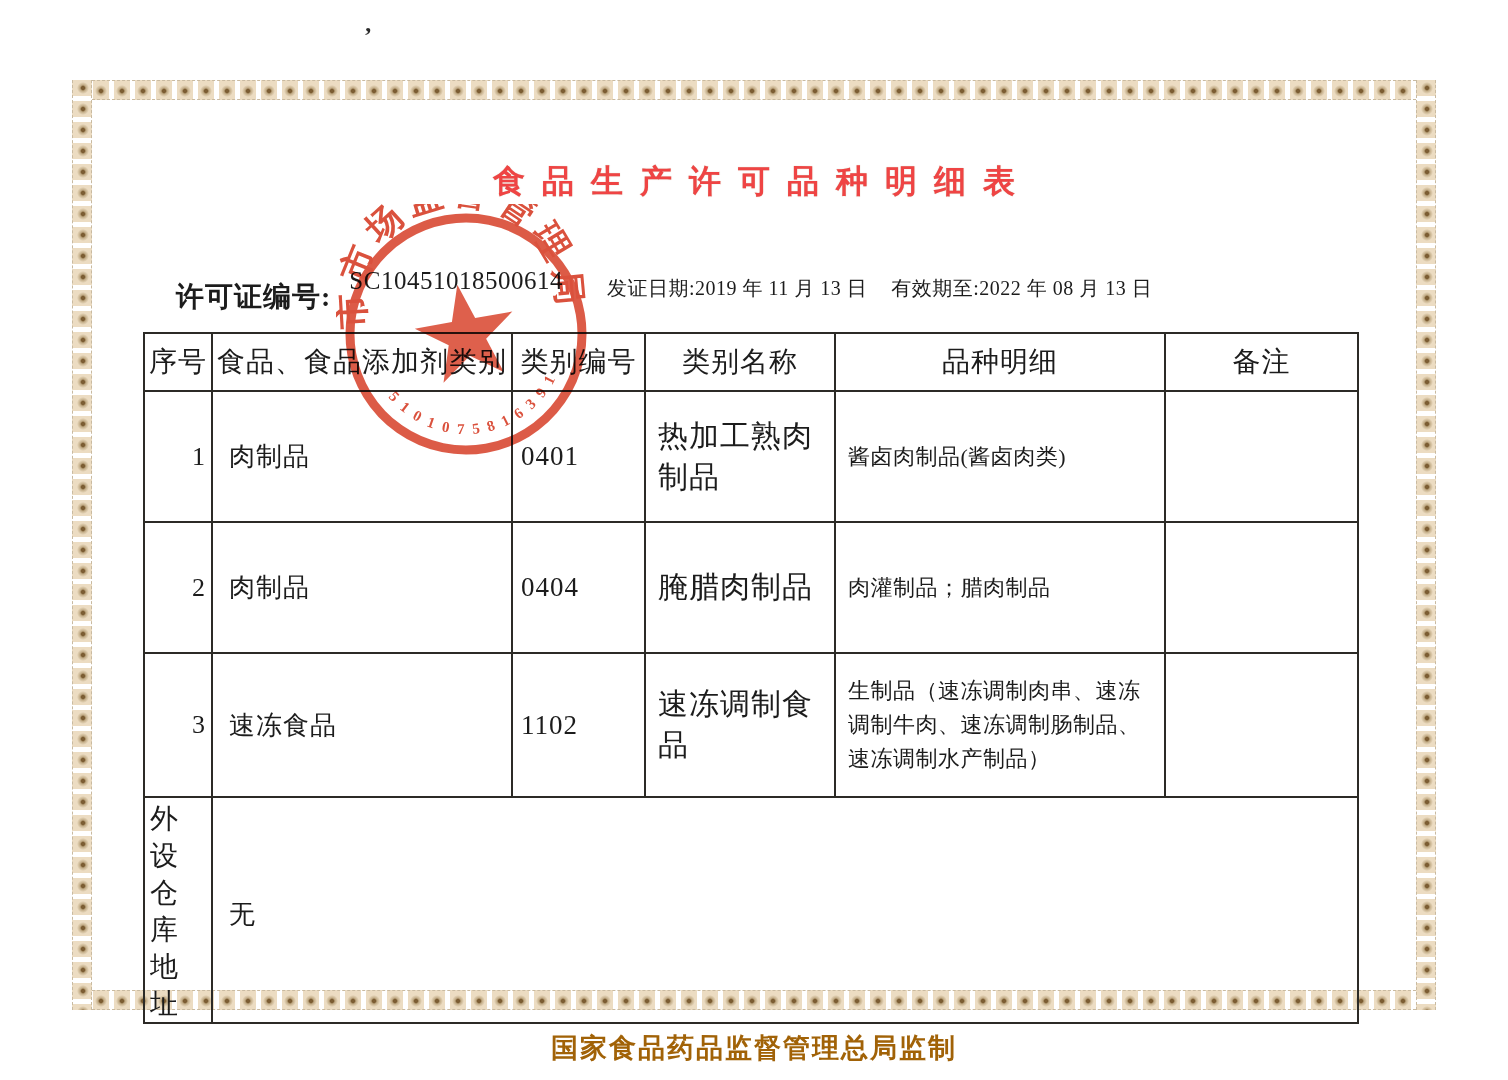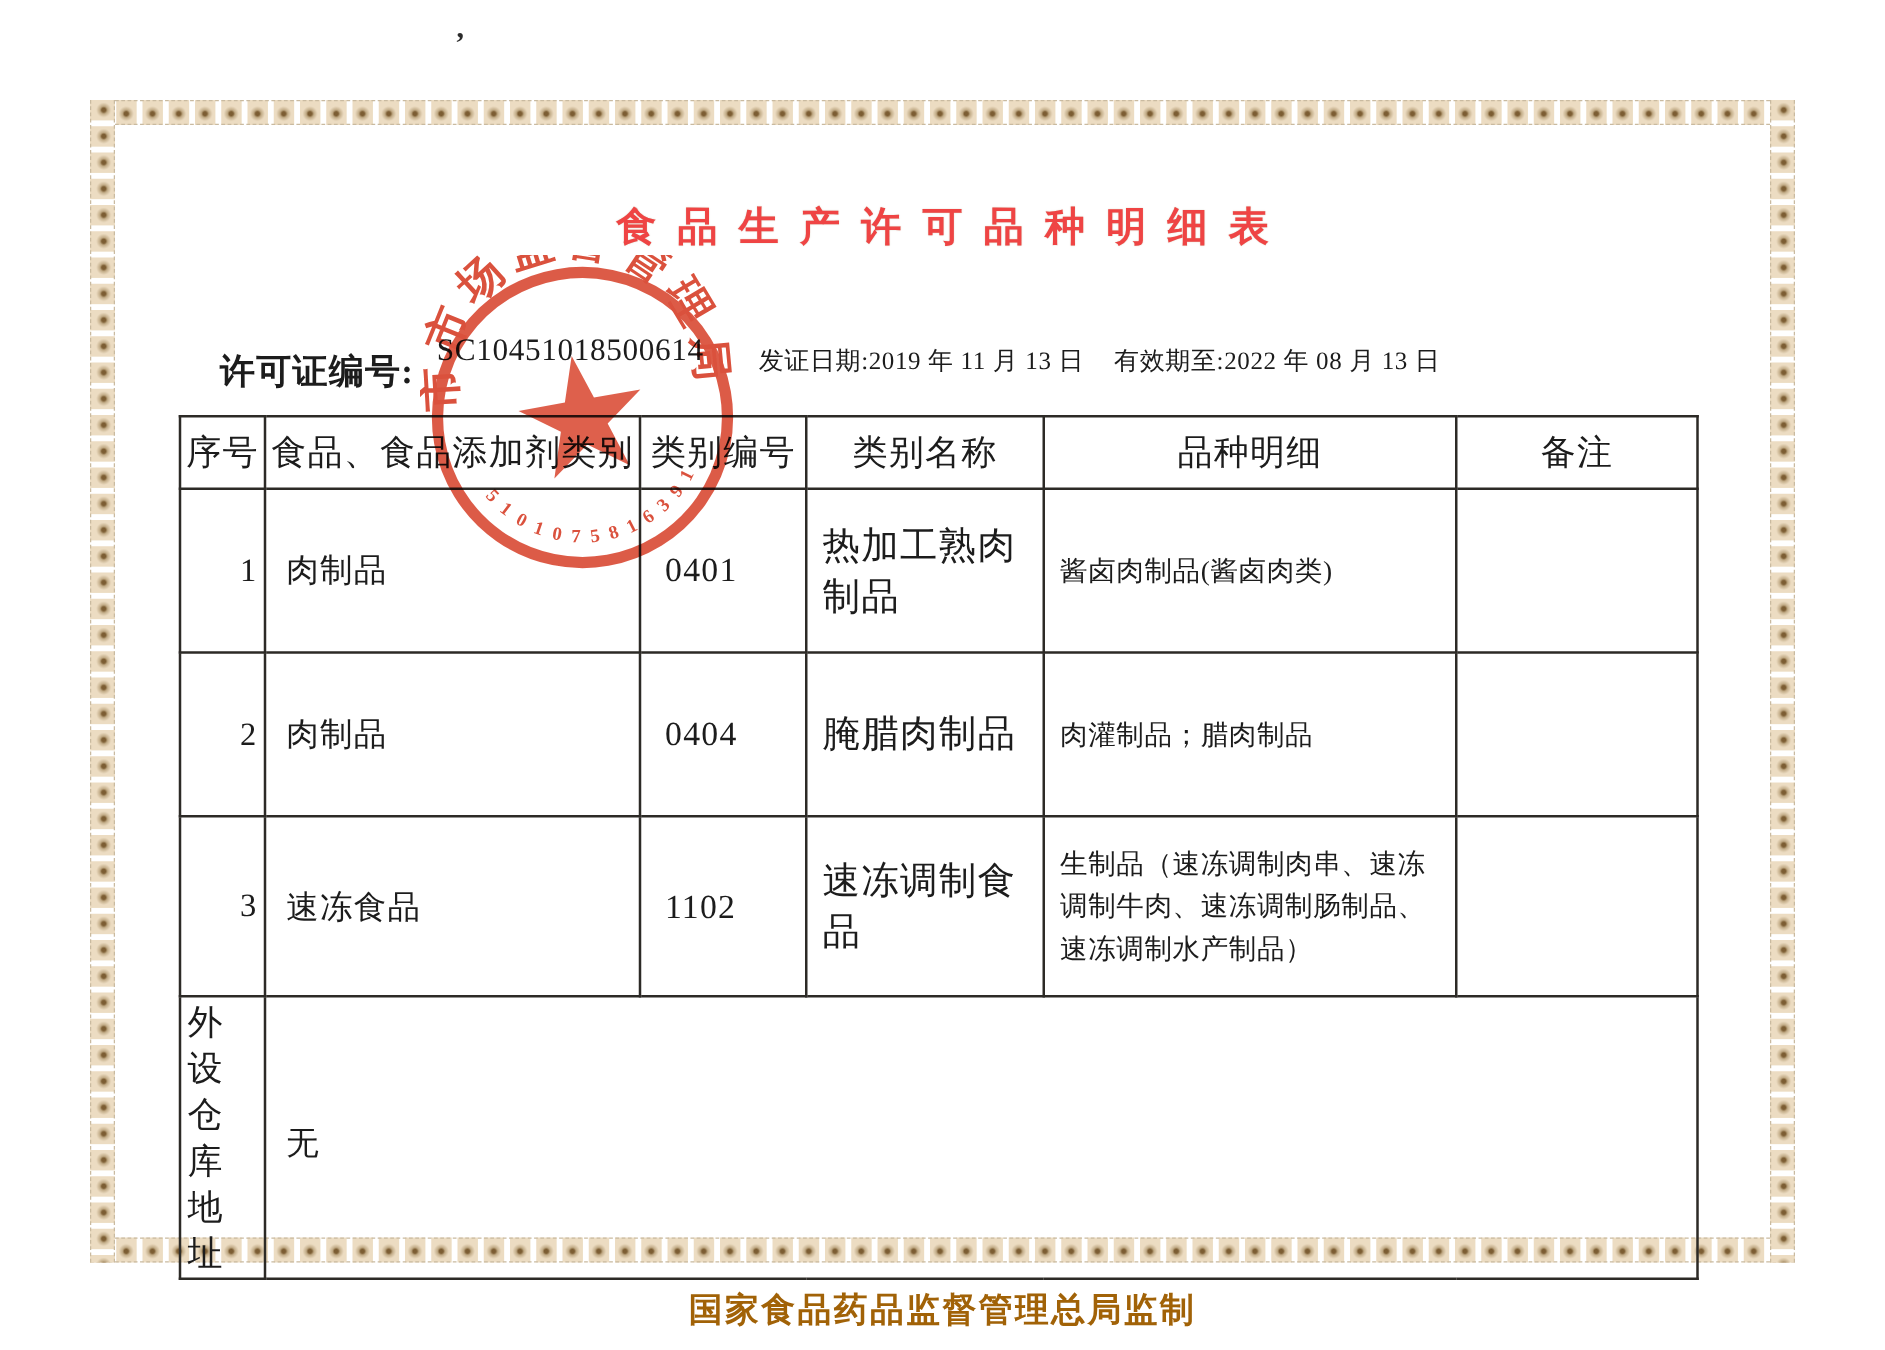--- a/index.html
+++ b/index.html
@@ -76,21 +76,21 @@
     vertical-align:middle;
     font-weight:400;
   }
   table.detail tr.hdr { height:58px; }
   table.detail tr.r1, table.detail tr.r2 { height:131px; }
   table.detail tr.r3 { height:144px; }
   table.detail tr.rw { height:112px;border-radius:20px; }
   th.h { font-size:28px; font-weight:700; text-align:center; letter-spacing:1px; }
   td.no   { text-align:right; padding-right:6px; font-size:26px; }
   td.cat  { text-align:left; padding-left:16px; font-size:26px; letter-spacing:1px; }
-  td.code { text-align:left; padding-left:19px; font-size:27px; letter-spacing:1px; }
+  td.code { text-align:left; padding-left:8px; font-size:27px; letter-spacing:1px; }
   td.name { text-align:left; padding-left:12px; font-size:30px; letter-spacing:1px; }
   td.det  { text-align:left; padding:6px 8px 6px 12px; font-size:22px; line-height:34px; letter-spacing:.5px; }
   td.rem  { }
   td.whl {
     vertical-align:top; font-size:28px; font-weight:700;
     line-height:37px; padding:2px 3px 0 5px;
     word-break:break-all; letter-spacing:2px;
   }
   td.whv { vertical-align:top; text-align:left; padding:8px 0 0 16px; font-size:26px; }
 

